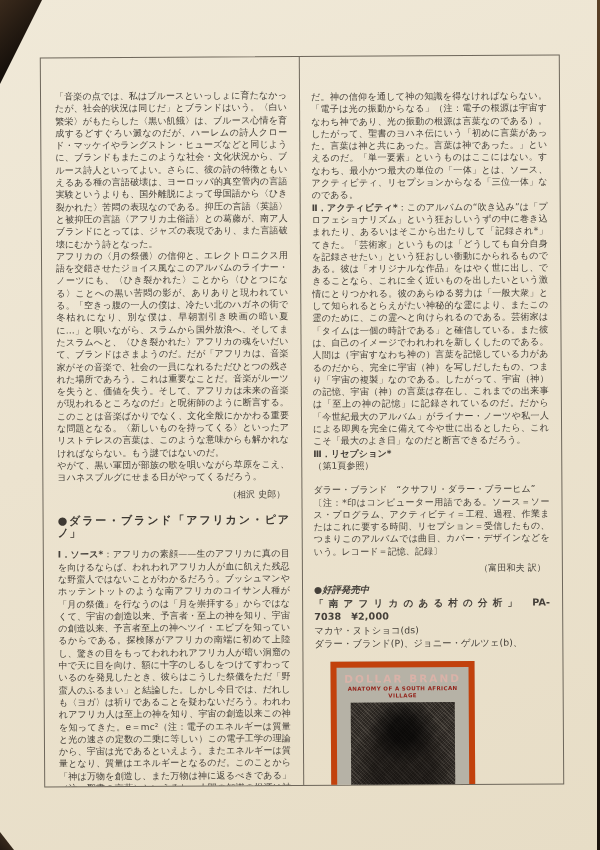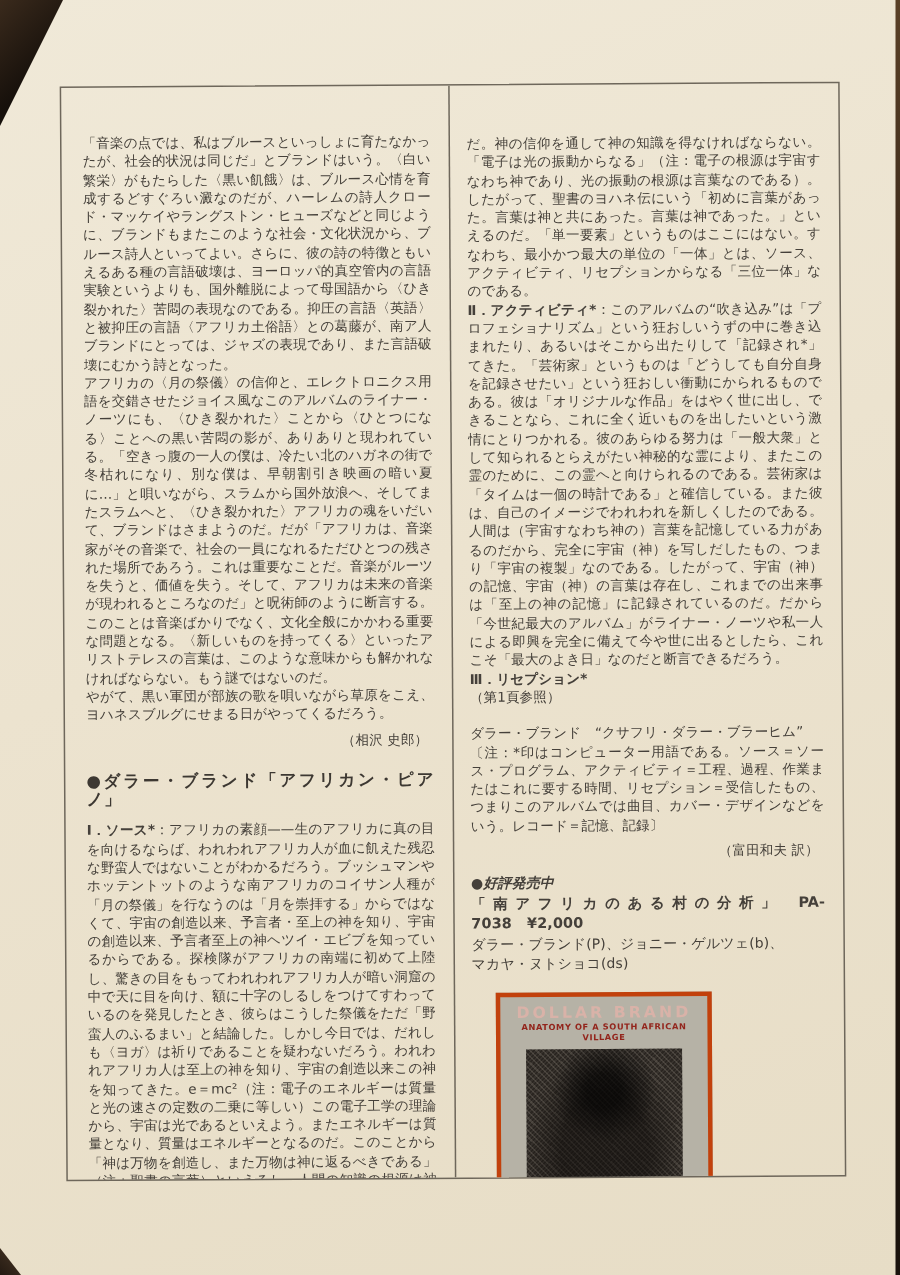--- a/index.html
+++ b/index.html
@@ -29,21 +29,21 @@
                    margin:14px 0 9px 0;color:#3d3832;}
   .lead{font-weight:bold;}
   .refline{margin-bottom:12px;}
   .credit-name{margin-top:1px;}
   .release{margin-top:8px;font-size:9.3px;line-height:13.5px;}
   .release-heading{font-weight:bold;font-style:italic;}
   .release-title{font-weight:bold;font-size:9.6px;}
   .release-title .cat{margin-left:10px;}
   .release-title .price{margin-left:10px;}
   .album-cover{margin:11px 0 0 16px;width:144px;height:137px;background:#b6b2a6;
-               border:3px solid #c2410c;box-sizing:border-box;text-align:center;
+               border:6px solid #c2410c;box-sizing:border-box;text-align:center;
                padding-top:6px;}
   .cover-artist{font-size:10.5px;font-weight:bold;letter-spacing:2px;color:#d9b2a8;
                 line-height:11px;}
   .cover-title{font-size:5.5px;font-weight:bold;letter-spacing:0.4px;color:#93251c;
                line-height:7px;margin-top:1px;}
   .cover-photo{width:104px;height:92px;margin:3px auto 0 auto;
                background-color:#37322d;
                background-image:
                  radial-gradient(circle at 50% 30%,rgba(0,0,0,.6) 0 14%,transparent 42%),
                  radial-gradient(ellipse at 50% 75%,rgba(15,12,10,.55) 0 40%,transparent 70%),
@@ -78,22 +78,22 @@
       <p class="refline">（第1頁参照）</p>
       <p class="credit-name">ダラー・ブランド　“クサフリ・ダラー・ブラーヒム”</p>
       <p>〔注：*印はコンピューター用語である。ソース＝ソース・プログラム、アクティビティ＝工程、過程、作業またはこれに要する時間、リセプション＝受信したもの、つまりこのアルバムでは曲目、カバー・デザインなどをいう。レコード＝記憶、記録〕</p>
       <p class="credit">（富田和夫 訳）</p>
 
       <div class="release">
         <div class="release-heading">●好評発売中</div>
         <div class="release-title">
           <span>「南アフリカのある村の分析」</span><span class="cat">PA-7038</span><span class="price">¥2,000</span>
         </div>
+        <div>マカヤ・ヌトショコ(ds)</div>
         <div>ダラー・ブランド(P)、ジョニー・ゲルツェ(b)、</div>
-        <div>マカヤ・ヌトショコ(ds)</div>
       </div>
 
       <div class="album-cover">
         <div class="cover-artist">DOLLAR BRAND</div>
         <div class="cover-title">ANATOMY OF A SOUTH AFRICAN VILLAGE</div>
         <div class="cover-photo"></div>
 
       </div>
     </div>
   </div>

